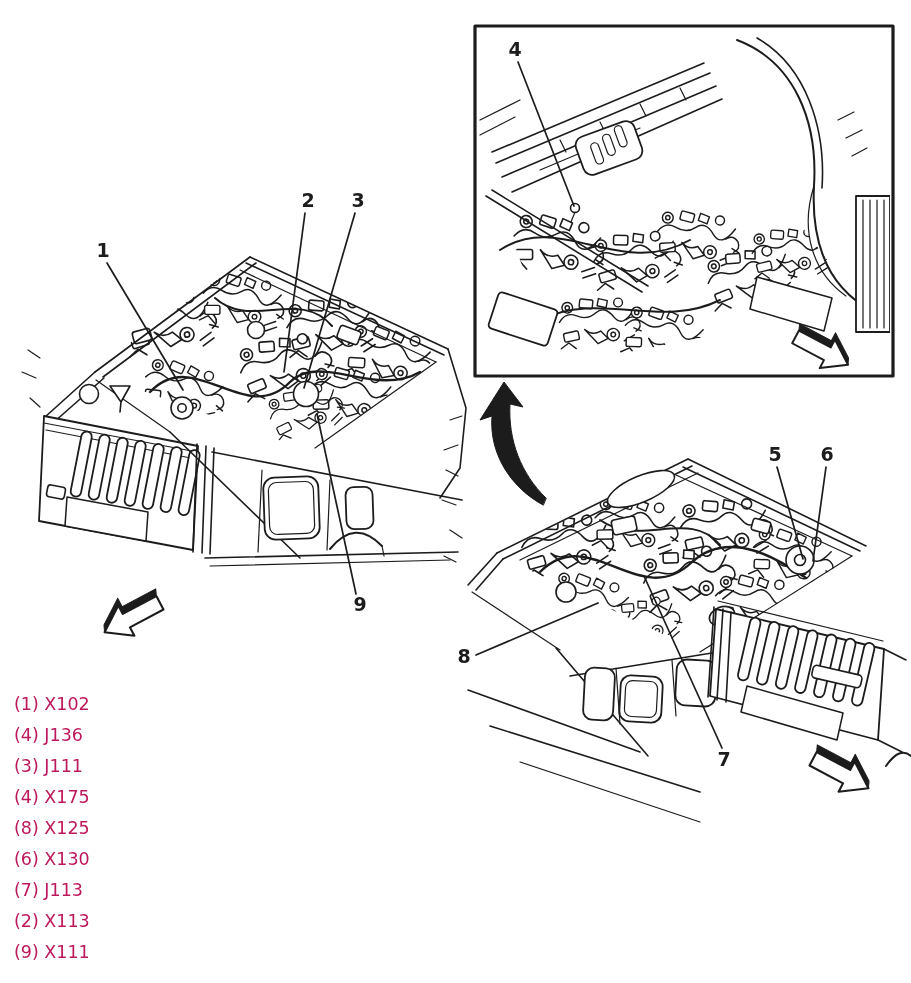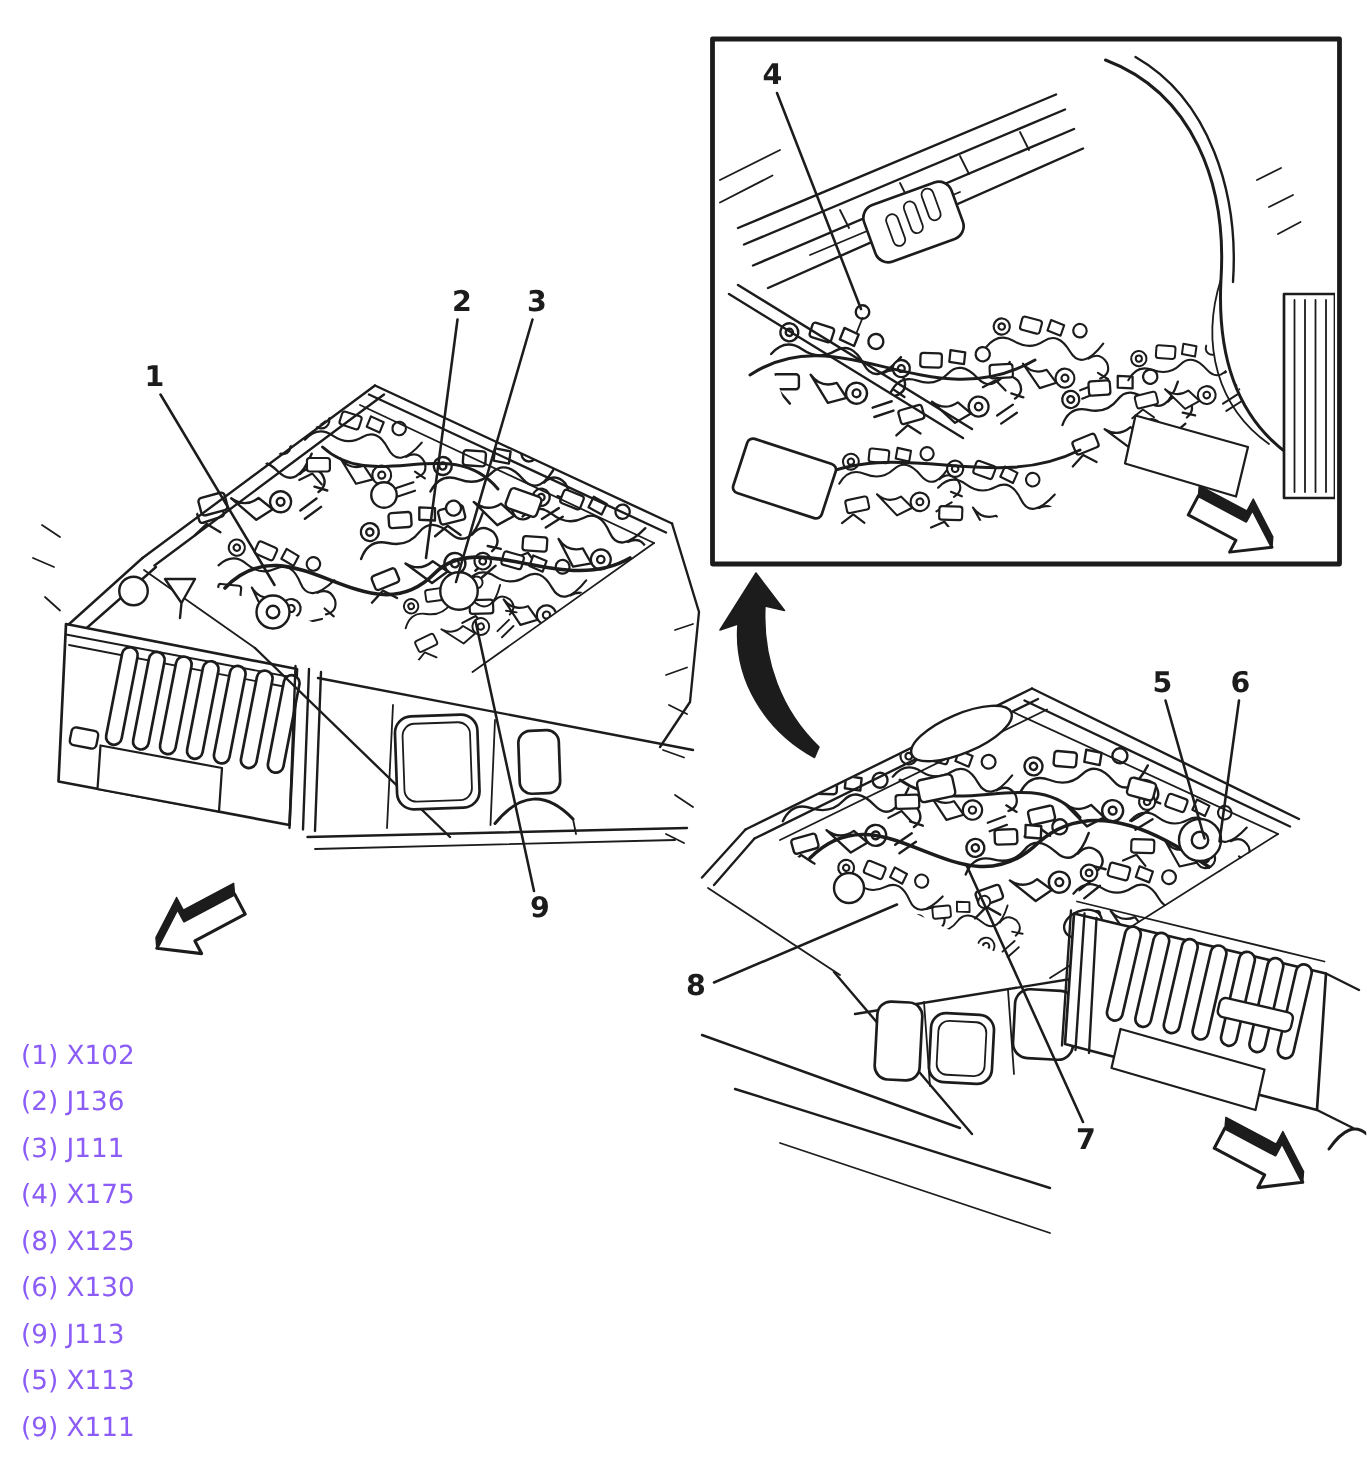--- a/index.html
+++ b/index.html
@@ -9,21 +9,21 @@
           stroke-linecap:round;stroke-linejoin:round;}
   .fw{fill:#ffffff;}
   .afill{fill:#1c1c1c;stroke:#1c1c1c;stroke-width:1;}
   .thin{stroke-width:1.2;}
   .mid{stroke-width:1.6;}
   .bold{stroke-width:2;}
   .pipe{stroke-width:2.4;}
   .frame{stroke-width:3.2;}
   .callout-text{fill:#1c1c1c;stroke:none;font-weight:600;}
   .legend{position:absolute;left:14px;top:689px;}
-  .legend-row{height:31px;line-height:31px;font-size:17.5px;color:#8b5cf6;white-space:pre;}
+  .legend-row{height:31px;line-height:31px;font-size:17.5px;color:#be185d;white-space:pre;}
 </style>
 </head>
 <body>
 
 <div class="page">
 
 <svg class="art" width="911" height="983" viewBox="0 0 911 983">
   <defs>
     <pattern id="dots" width="5" height="5" patternUnits="userSpaceOnUse">
       <circle cx="2.5" cy="2.5" r="1.1" fill="#1c1c1c" stroke="none"></circle>
@@ -263,23 +263,23 @@
         <text x="827" y="461" text-anchor="middle" font-size="19" class="callout-text">6</text>
         <line x1="476" y1="655" x2="598" y2="603" stroke="#1c1c1c" stroke-width="1.7"></line>
         <text x="464" y="663" text-anchor="middle" font-size="19" class="callout-text">8</text>
         <line x1="722" y1="748" x2="644" y2="576" stroke="#1c1c1c" stroke-width="1.7"></line>
         <text x="724" y="766" text-anchor="middle" font-size="19" class="callout-text">7</text>
       </g>
 </svg>
 
 <div class="legend">
   <div class="legend-row">(1) X102</div>
-  <div class="legend-row">(2) J136</div>
+  <div class="legend-row">(4) J136</div>
   <div class="legend-row">(3) J111</div>
   <div class="legend-row">(4) X175</div>
   <div class="legend-row">(8) X125</div>
   <div class="legend-row">(6) X130</div>
-  <div class="legend-row">(9) J113</div>
-  <div class="legend-row">(5) X113</div>
+  <div class="legend-row">(7) J113</div>
+  <div class="legend-row">(2) X113</div>
   <div class="legend-row">(9) X111</div>
 </div>
 
 </div>
 
 </body></html>

